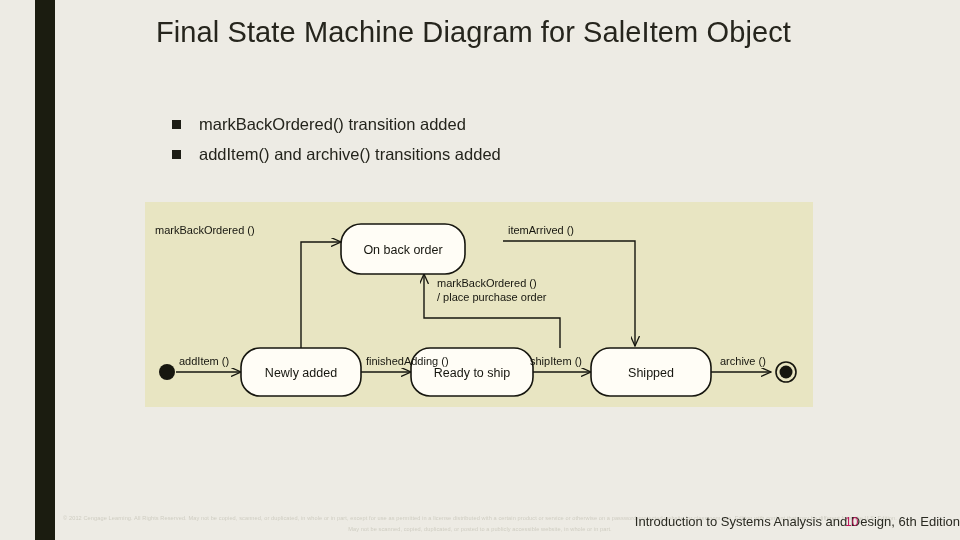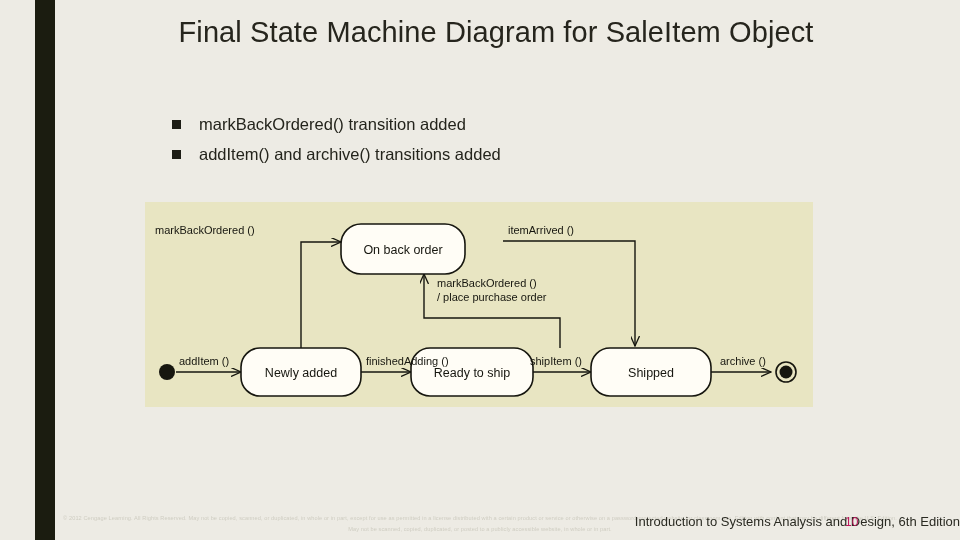--- a/index.html
+++ b/index.html
@@ -32,21 +32,20 @@
   .title {
     position: absolute;
     left: 156px;
     top: 14px;
     width: 680px;
     font-size: 29px;
     line-height: 36px;
     color: #26251d;
     letter-spacing: 0.1px;
     font-weight: 400;
-    text-align: center;
   }
   .bullets {
     position: absolute;
     left: 172px;
     top: 113px;
     width: 640px;
   }
   .bullet-row {
     display: flex;
     align-items: baseline;

